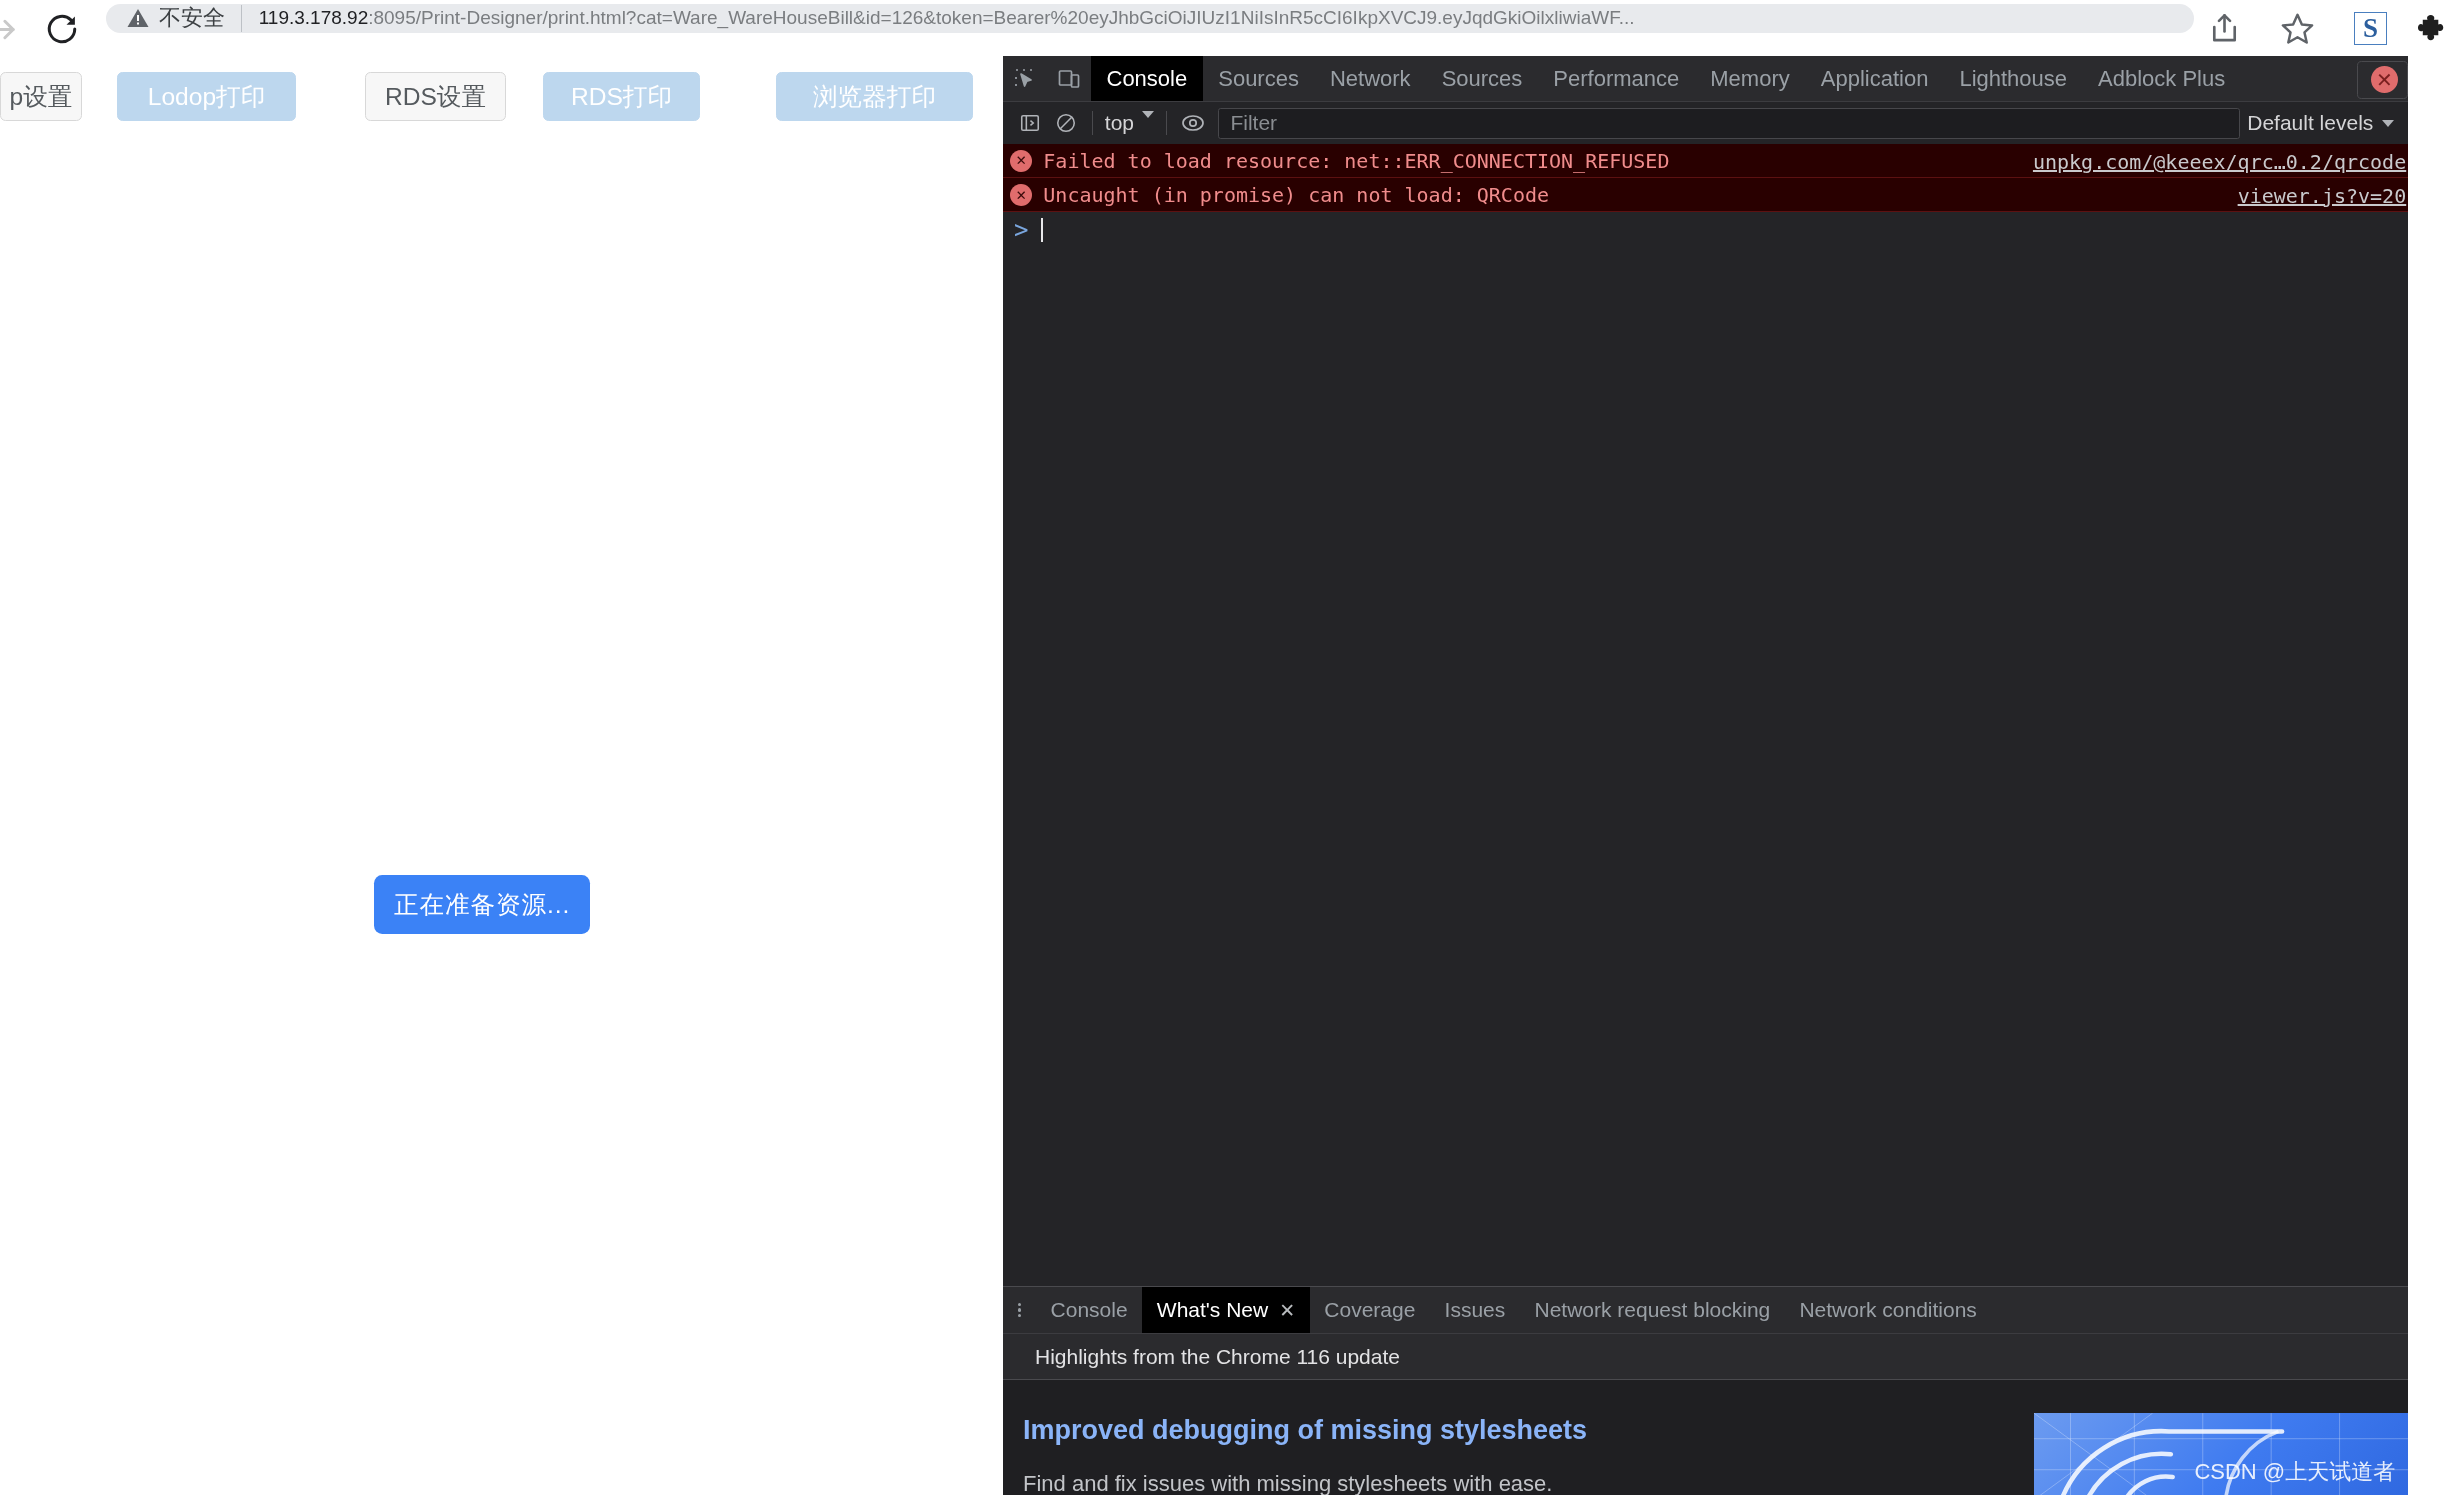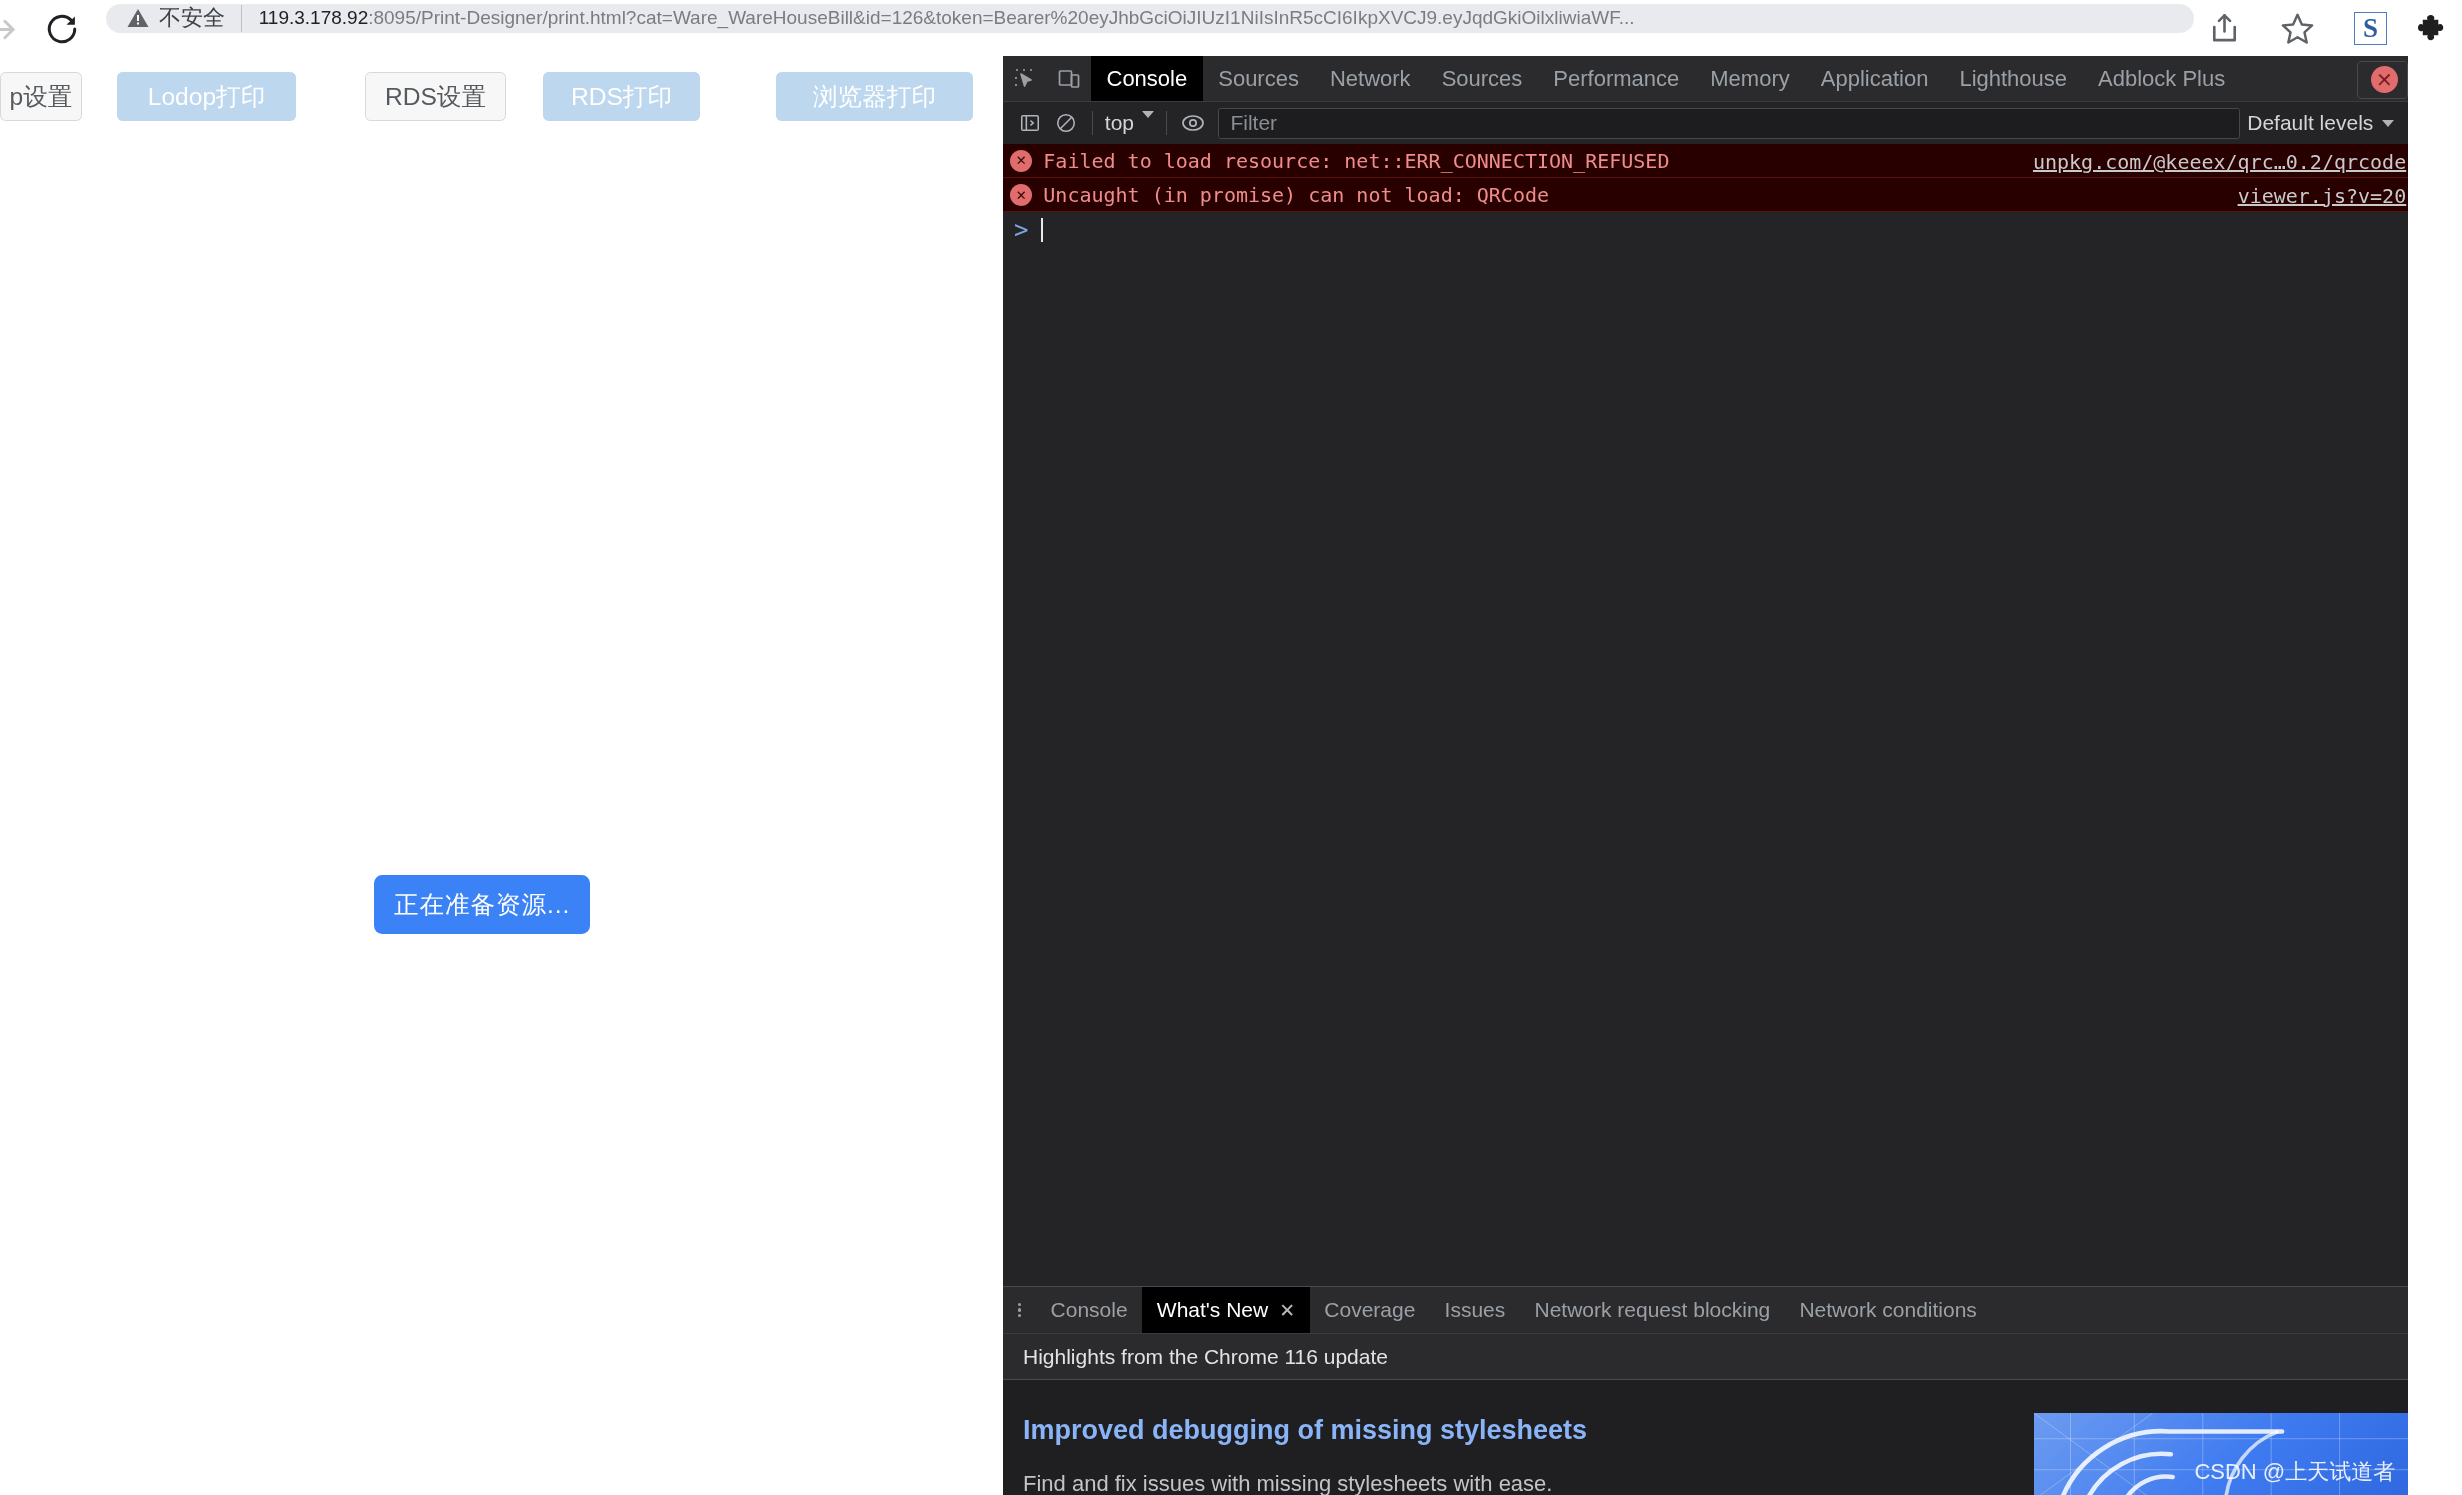--- a/index.html
+++ b/index.html
@@ -409,21 +409,21 @@
   .dt-close-x {
     margin-left: 11px;
     font-size: 19px;
     color: #b8bbbe;
     cursor: pointer;
   }
   .drawer-subhead {
     height: 46px;
     display: flex;
     align-items: center;
-    padding-left: 20px;
+    padding-left: 32px;
     font-size: 21px;
     color: #e3e3e5;
     border-bottom: 0.9px solid #4a4a4e;
     background: #2b2b2e;
     box-sizing: border-box;
   }
   .whatsnew-body {
     position: relative;
     height: 117px;
     background: #1f1f22;

